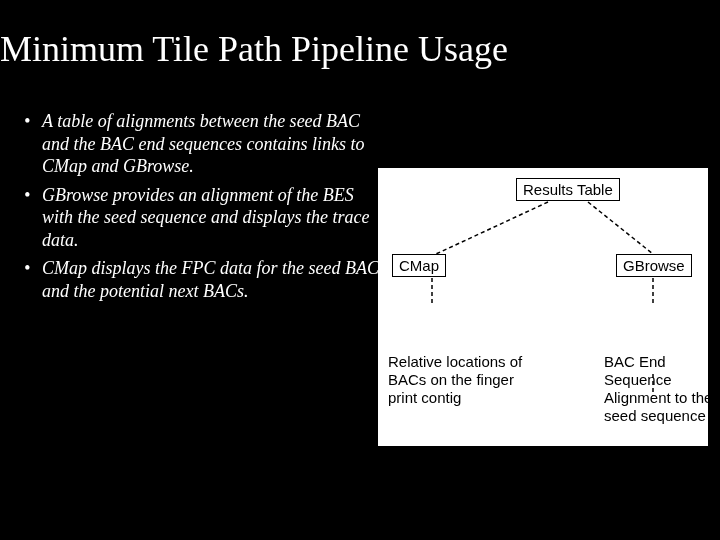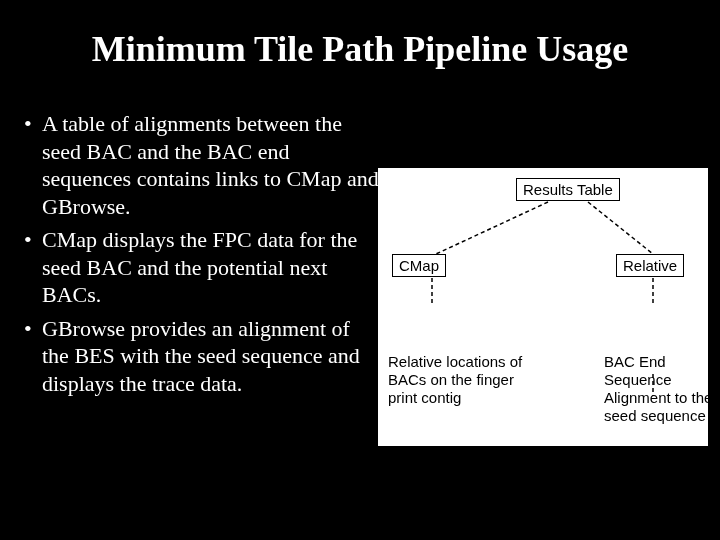--- a/index.html
+++ b/index.html
@@ -6,34 +6,35 @@
   html, body { width: 720px; height: 540px; }
   body {
     background: #000;
     font-family: "Times New Roman", Times, serif;
     color: #fff;
     position: relative;
     overflow: hidden;
   }
   .title {
     font-size: 36px;
-    font-weight: bold;
-    text-align: center;
+    font-weight: normal;
+    text-align: left;
     padding-top: 28px;
     padding-bottom: 10px;
   }
   .content {
     display: flex;
     padding: 30px 20px 0 24px;
   }
   .bullets {
     width: 355px;
-    font-size: 22px;
+    font-size: 18px;
     line-height: 1.25;
     list-style: none;
+    font-style: italic;
   }
   .bullets li {
     position: relative;
     padding-left: 18px;
     margin-bottom: 6px;
   }
   .bullets li::before {
     content: "•";
     position: absolute;
     left: 0;
@@ -82,34 +83,34 @@
   }
 </style>
 </head>
 <body>
 
 <div class="title">Minimum Tile Path Pipeline Usage</div>
 
 <div class="content">
   <ul class="bullets">
     <li>A table of alignments between the seed BAC and the BAC end sequences contains links to CMap and GBrowse.</li>
+    <li>GBrowse provides an alignment of the BES with the seed sequence and displays the trace data.</li>
     <li>CMap displays the FPC data for the seed BAC and the potential next BACs.</li>
-    <li>GBrowse provides an alignment of the BES with the seed sequence and displays the trace data.</li>
   </ul>
 </div>
 
 <div class="diagram">
   <div class="diagram-inner">
     <svg class="connector">
       <line x1="160" y1="24" x2="48" y2="76" stroke="#000" stroke-width="1.5" stroke-dasharray="4,3"></line>
       <line x1="200" y1="24" x2="265" y2="76" stroke="#000" stroke-width="1.5" stroke-dasharray="4,3"></line>
       <line x1="44" y1="100" x2="44" y2="128" stroke="#000" stroke-width="1.5" stroke-dasharray="4,3"></line>
       <line x1="265" y1="100" x2="265" y2="128" stroke="#000" stroke-width="1.5" stroke-dasharray="4,3"></line>
       <line x1="265" y1="196" x2="265" y2="218" stroke="#000" stroke-width="1.5" stroke-dasharray="4,3"></line>
     </svg>
     <div class="dbox box-results">Results Table</div>
     <div class="dbox box-cmap">CMap</div>
-    <div class="dbox box-gbrowse">Relative</div>
+    <div class="dbox box-gbrowse">GBrowse</div>
     <div class="desc desc-left">Relative locations of BACs on the finger print contig</div>
     <div class="desc desc-right-1">BAC End Sequence Alignment to the seed sequence</div>
     <div class="desc desc-right-2">Trace information</div>
   </div>
 </div>
 
 </body></html>

